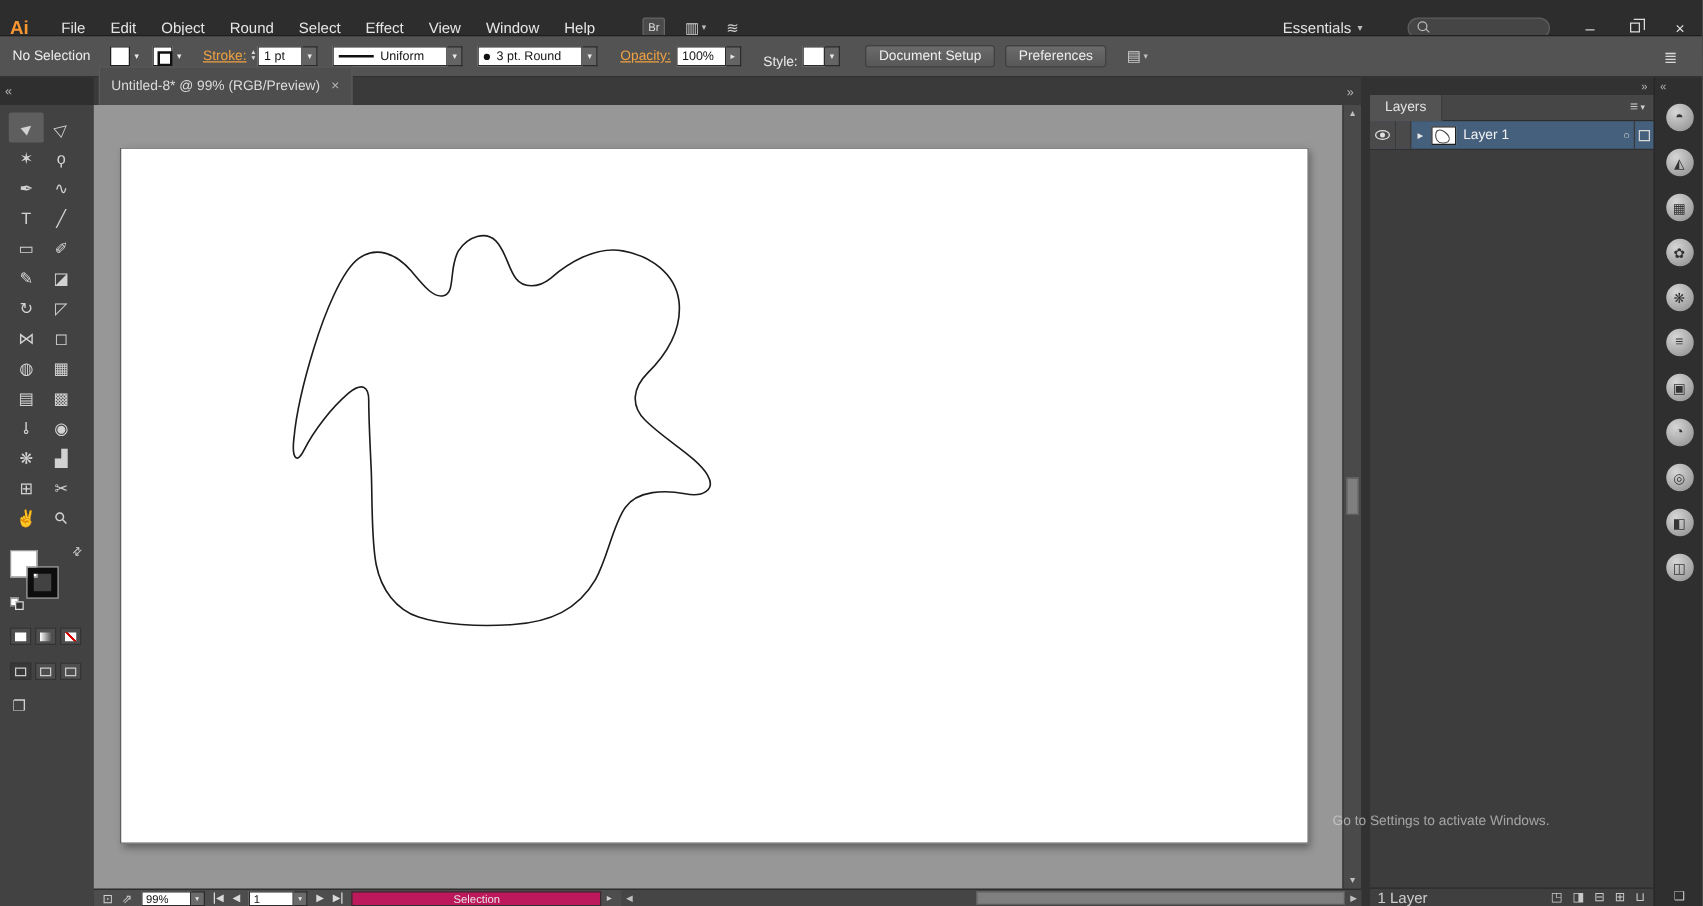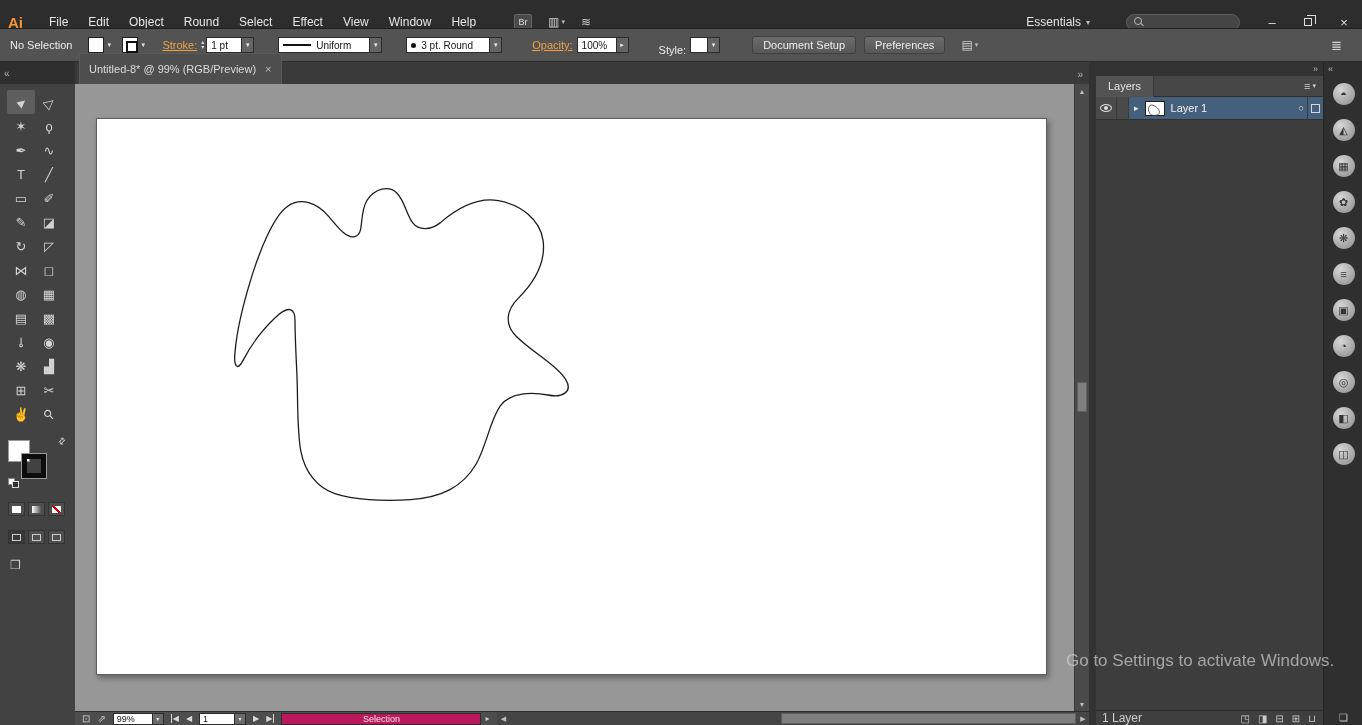--- a/index.html
+++ b/index.html
@@ -29,21 +29,21 @@
   
   .controlbar { position:absolute; left:0; top:28px; width:1362px; height:34px; background:#535353; border-top:1px solid #1f1f1f; border-bottom:1px solid #2a2a2a; display:flex; align-items:center; padding:0 10px; }
   .sel-status { font-size:11px; color:#ececec; margin-right:16px; }
   .swatch { width:16px; height:16px; background:#fff; border:1px solid #1f1f1f; position:relative; }
   .swatch.stroke::after { content:""; position:absolute; left:3px; top:3px; width:8px; height:8px; border:2px solid #111; }
   .mini-dd { width:10px; font-size:7px; color:#e8e8e8; text-align:center; margin-right:8px; }
   .link { font-size:11px; color:#f0a243; text-decoration:underline; margin:0 4px 0 6px; }
   .stepper { display:flex; flex-direction:column; font-size:6px; line-height:5px; color:#ddd; margin-right:2px; }
   .field { height:16px; background:#fff; border:1px solid #2b2b2b; color:#141414; font-size:10px; display:flex; align-items:center; padding:0 4px; }
   .dd { width:12px; height:16px; background:#646464; border:1px solid #2b2b2b; border-left:none; display:flex; align-items:center; justify-content:center; font-size:7px; color:#e8e8e8; }
-  .grp { display:flex; align-items:center; margin-right:24px;justify-content:space-between; }
+  .grp { display:flex; align-items:center; margin-right:12px;justify-content:space-between; }
   .wp-line { width:28px; height:2px; background:#111; margin-right:5px; }
   .brush-dot { width:5px; height:5px; border-radius:50%; background:#111; margin-right:5px; }
   .plain-label { font-size:11px; color:#ececec; margin:10px 4px 0 6px; }
   .cbtn { height:18px; padding:0 10px; font-size:11px; color:#eee; background:linear-gradient(#6b6b6b,#575757); border:1px solid #404040; border-radius:3px; display:flex; align-items:center; margin-right:8px; }
   .cb-spacer { flex:1; }
   .cb-menu { color:#d8d8d8; font-size:13px; margin-right:10px; }
 
   
   .tools-col { position:absolute; left:0; top:62px; width:75px; height:663px; background:#424242; }
   .tools-strip { height:22px; background:#2f2f2f; display:flex; align-items:center; padding-left:4px; color:#b5b5b5; font-size:10px; }
@@ -130,21 +130,21 @@
   .sb-selection { width:200px; height:12px; background:#be185d; border:1px solid #2e2e2e; display:flex; align-items:center; justify-content:center; color:#e8e8e8; font-size:9px; }
   .sb-flyout { margin:0 4px; font-size:8px; color:#cfcfcf; }
   .hscroll { flex:1; height:13px; background:#454545; position:relative; margin-left:4px; }
   .hs-btn { position:absolute; top:0; width:12px; height:13px; display:flex; align-items:center; justify-content:center; color:#bfbfbf; font-size:7px; }
   .hs-left { left:0; } .hs-right { right:0; }
   .hs-thumb { position:absolute; left:48%; right:13px; top:1px; bottom:1px; background:#7f7f7f; border:1px solid #5e5e5e; }
 
   
   .watermark { position:absolute; left:1066px; top:648px; z-index:50; pointer-events:none; }
   .wm1 { font-size:21px; color:rgba(235,235,235,0.75); }
-  .wm2 { font-size:17px; color:rgba(210,210,210,0.70); margin-top:3px; }
+  .wm2 { font-size:11px; color:rgba(210,210,210,0.70); margin-top:3px; }
 </style>
 </head>
 <body>
 
 <div class="app">
 
   <div class="menubar">
     <span class="ai-logo">Ai</span>
     <span class="menu-item">File</span>
     <span class="menu-item">Edit</span>

